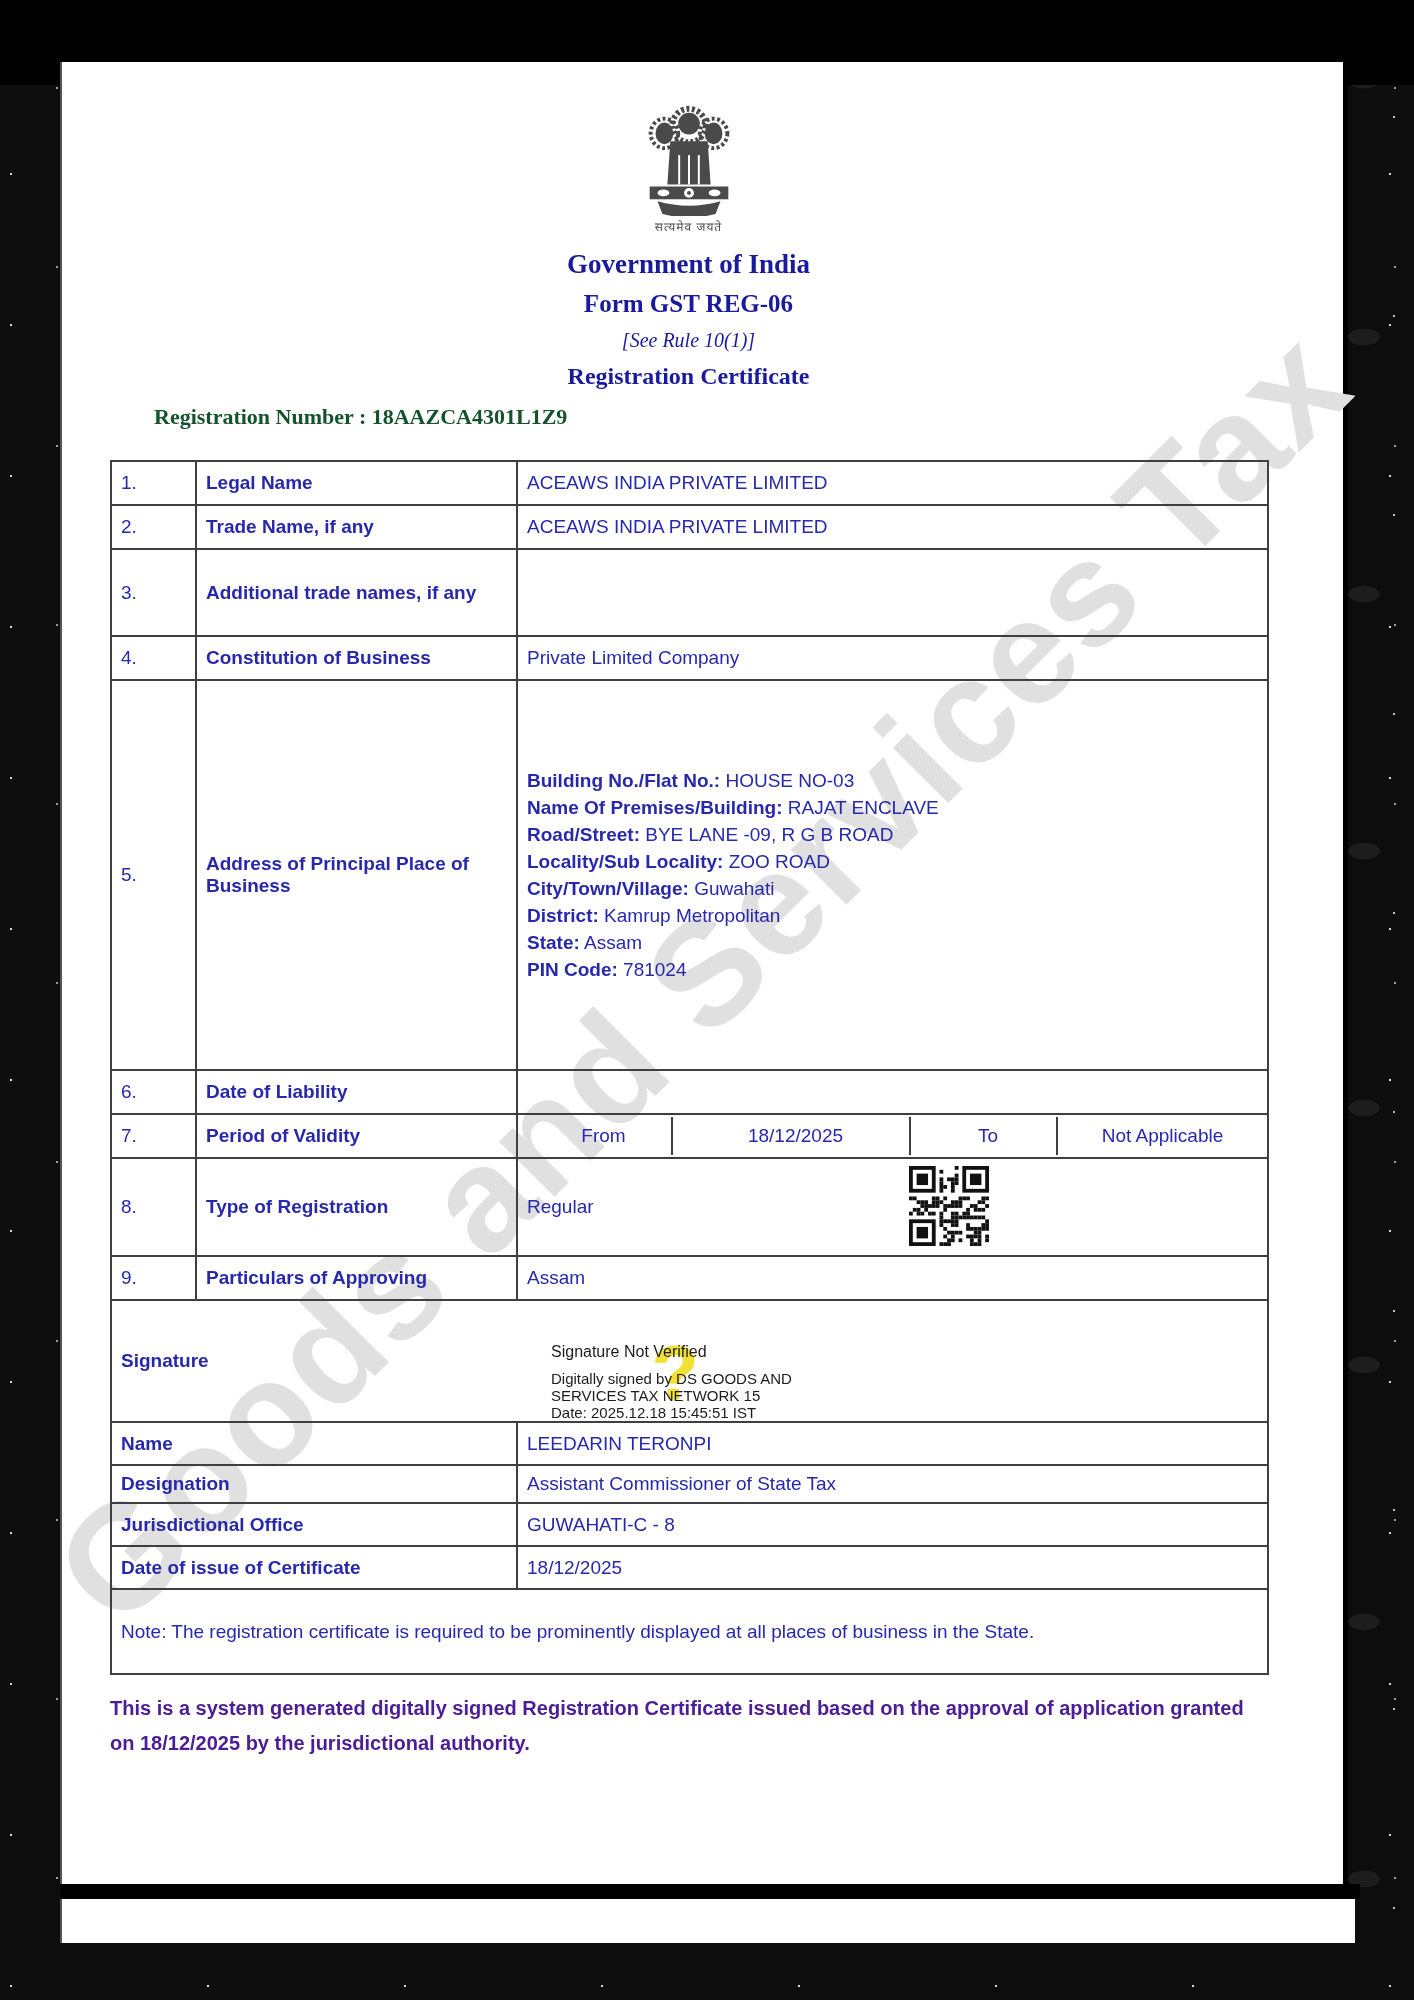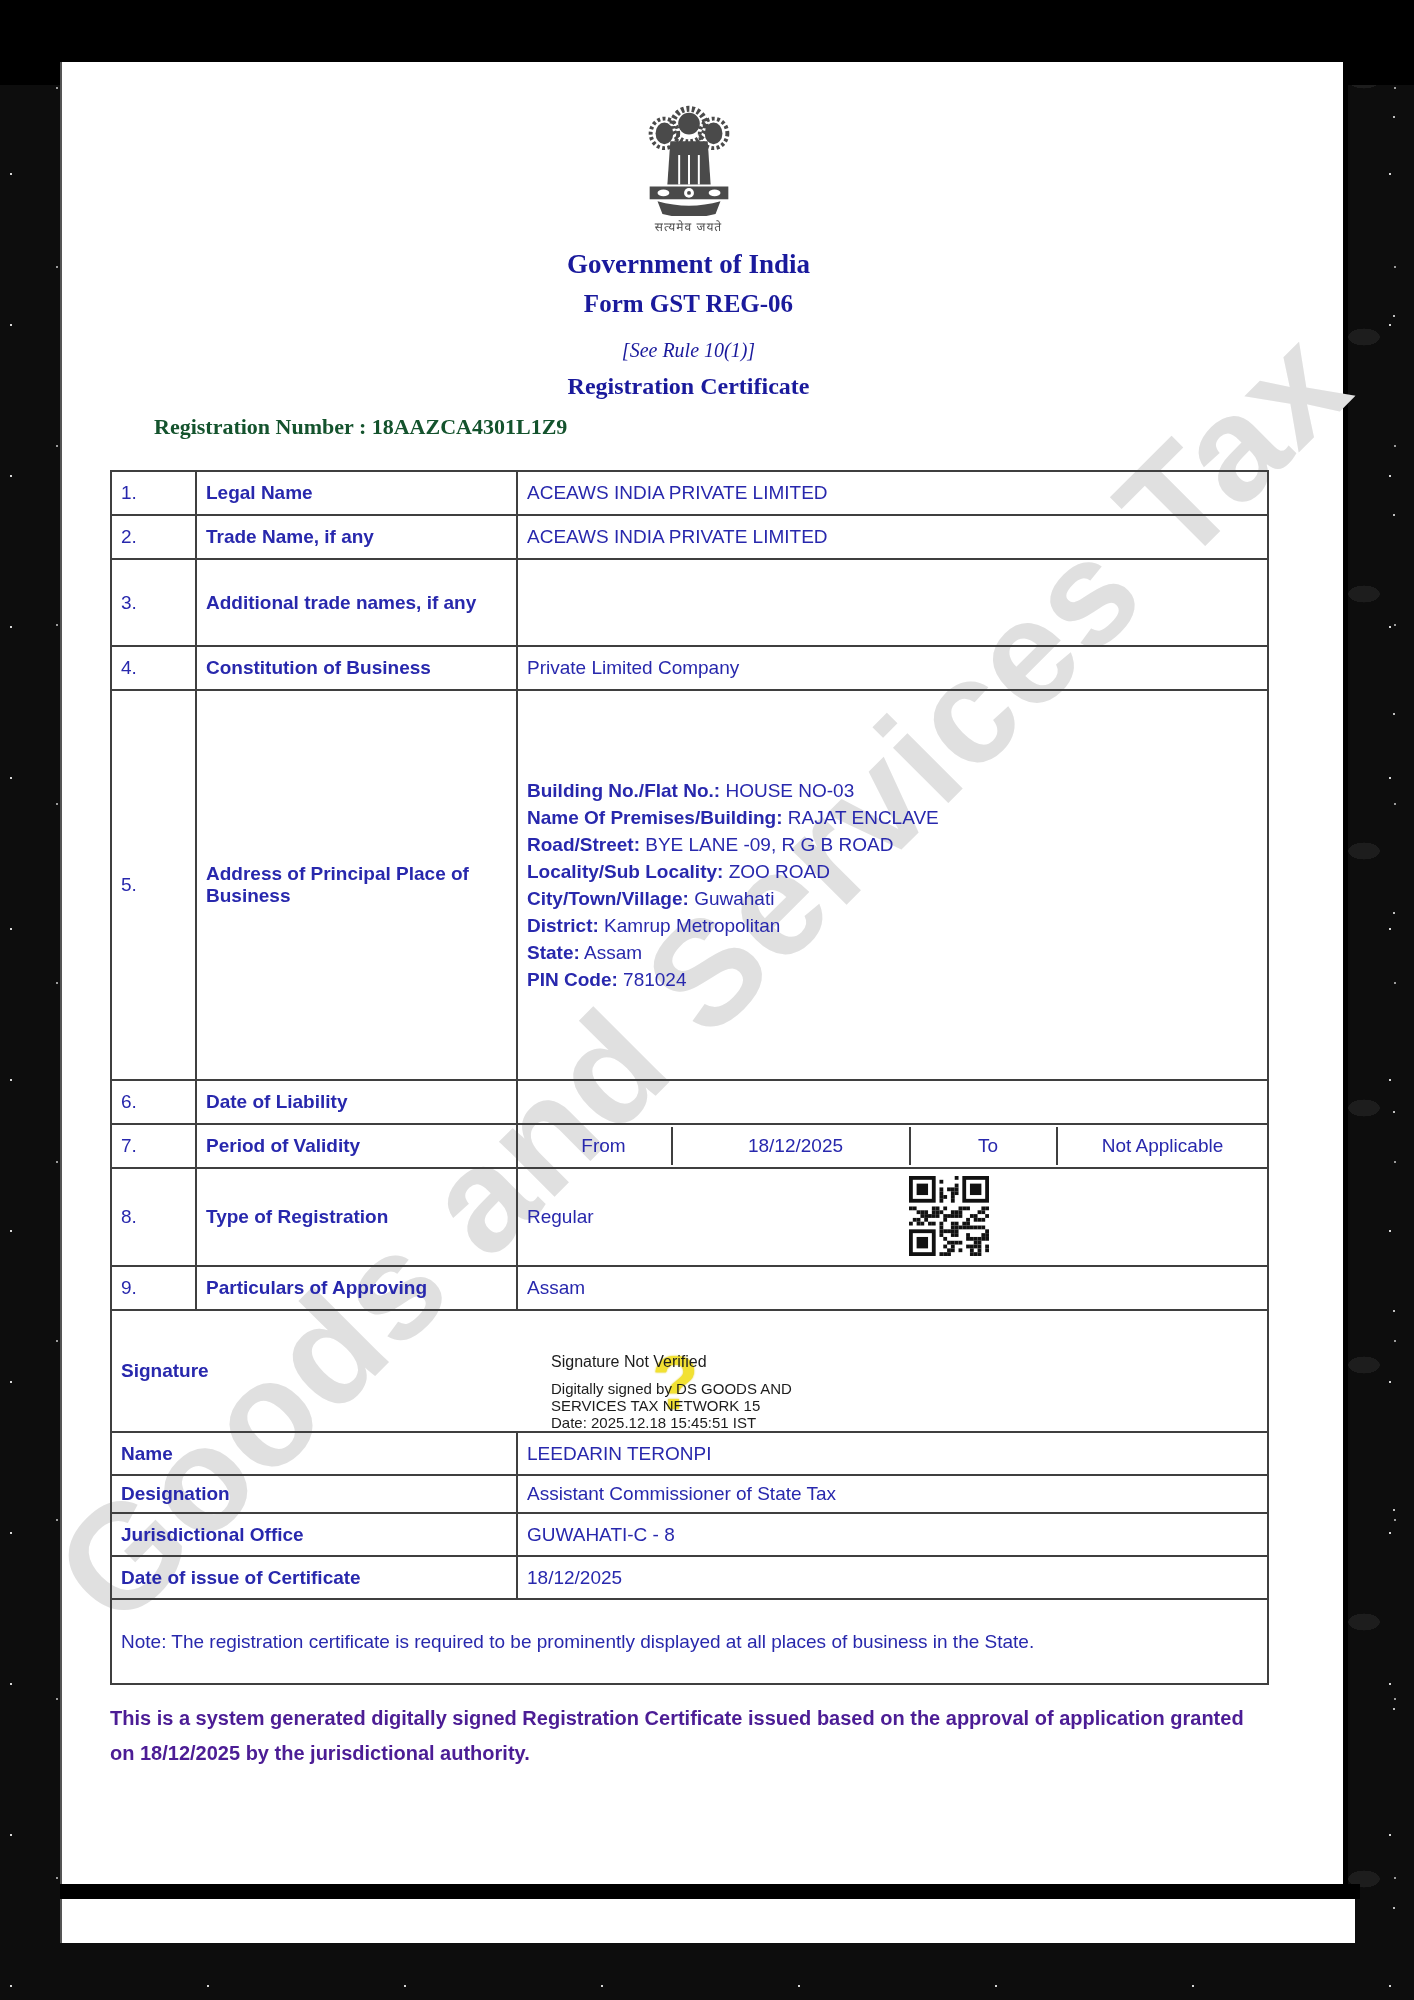--- a/index.html
+++ b/index.html
@@ -31,21 +31,21 @@
     transform:translate(-50%,-50%) rotate(-45deg);
     font-size:148px;font-weight:bold;color:#e0e0e0;white-space:nowrap;
     letter-spacing:2px;user-select:none;
   }
   .content{position:relative;z-index:1;margin-left:48px;width:1157px;}
   .emblem-wrap{padding-top:36px;text-align:center;}
   .motto{font-size:12px;color:#4d4d4d;letter-spacing:1px;margin-top:-2px;}
   .hdr{text-align:center;font-family:"Liberation Serif",serif;color:#1a1a9c;font-weight:bold;}
   .hdr-gov{font-size:27px;margin-top:14px;}
   .hdr-form{font-size:25px;margin-top:10px;}
-  .hdr-rule{font-size:20px;font-weight:normal;font-style:italic;margin-top:21px;}
+  .hdr-rule{font-size:20px;font-weight:normal;font-style:italic;margin-top:11px;}
   .hdr-title{font-size:24px;margin-top:11px;}
   .reg-number{
     font-family:"Liberation Serif",serif;color:#14532d;font-weight:bold;
     font-size:22px;margin-top:14px;padding-left:44px;
   }
   
   table.cert{border-collapse:collapse;table-layout:fixed;width:1157px;margin-top:30px;}
   table.cert td{border:2px solid #3f3f3f;color:#2828ad;font-size:19px;padding:2px 9px;vertical-align:middle;box-sizing:border-box;}
   td.sno{text-align:left;padding-left:14px;color:#3d3daf;}
   td.lbl{font-weight:bold;}

